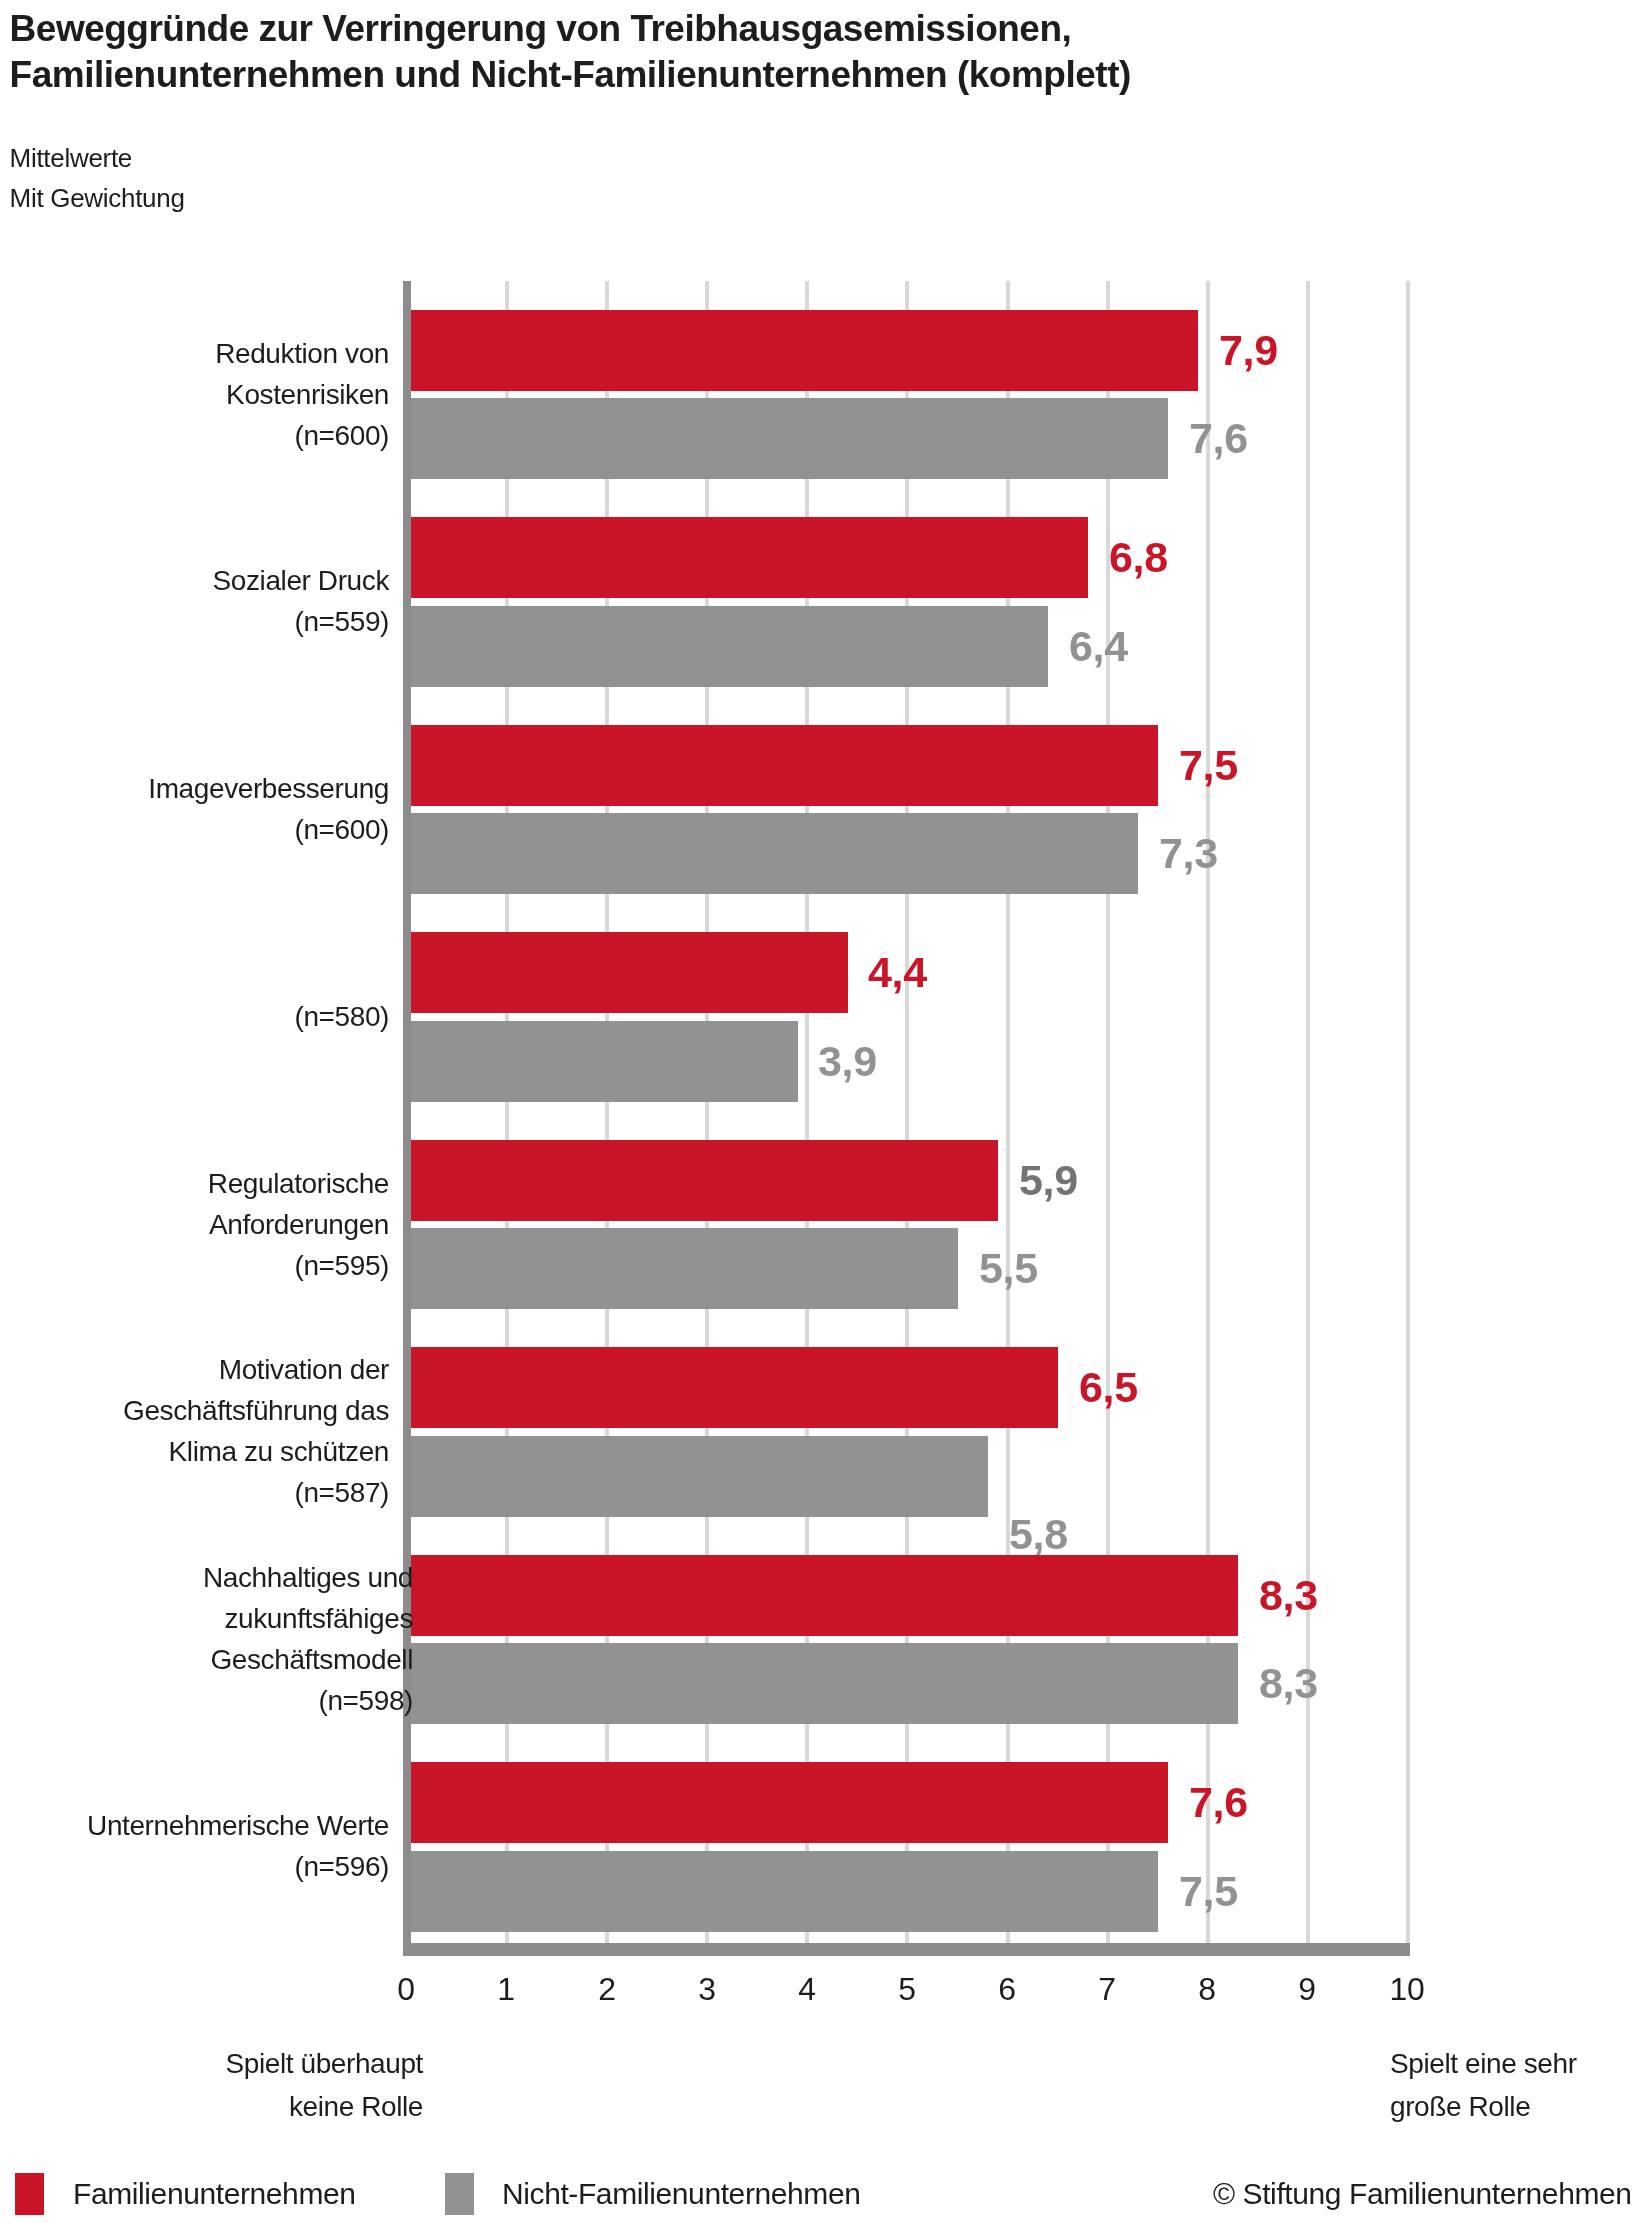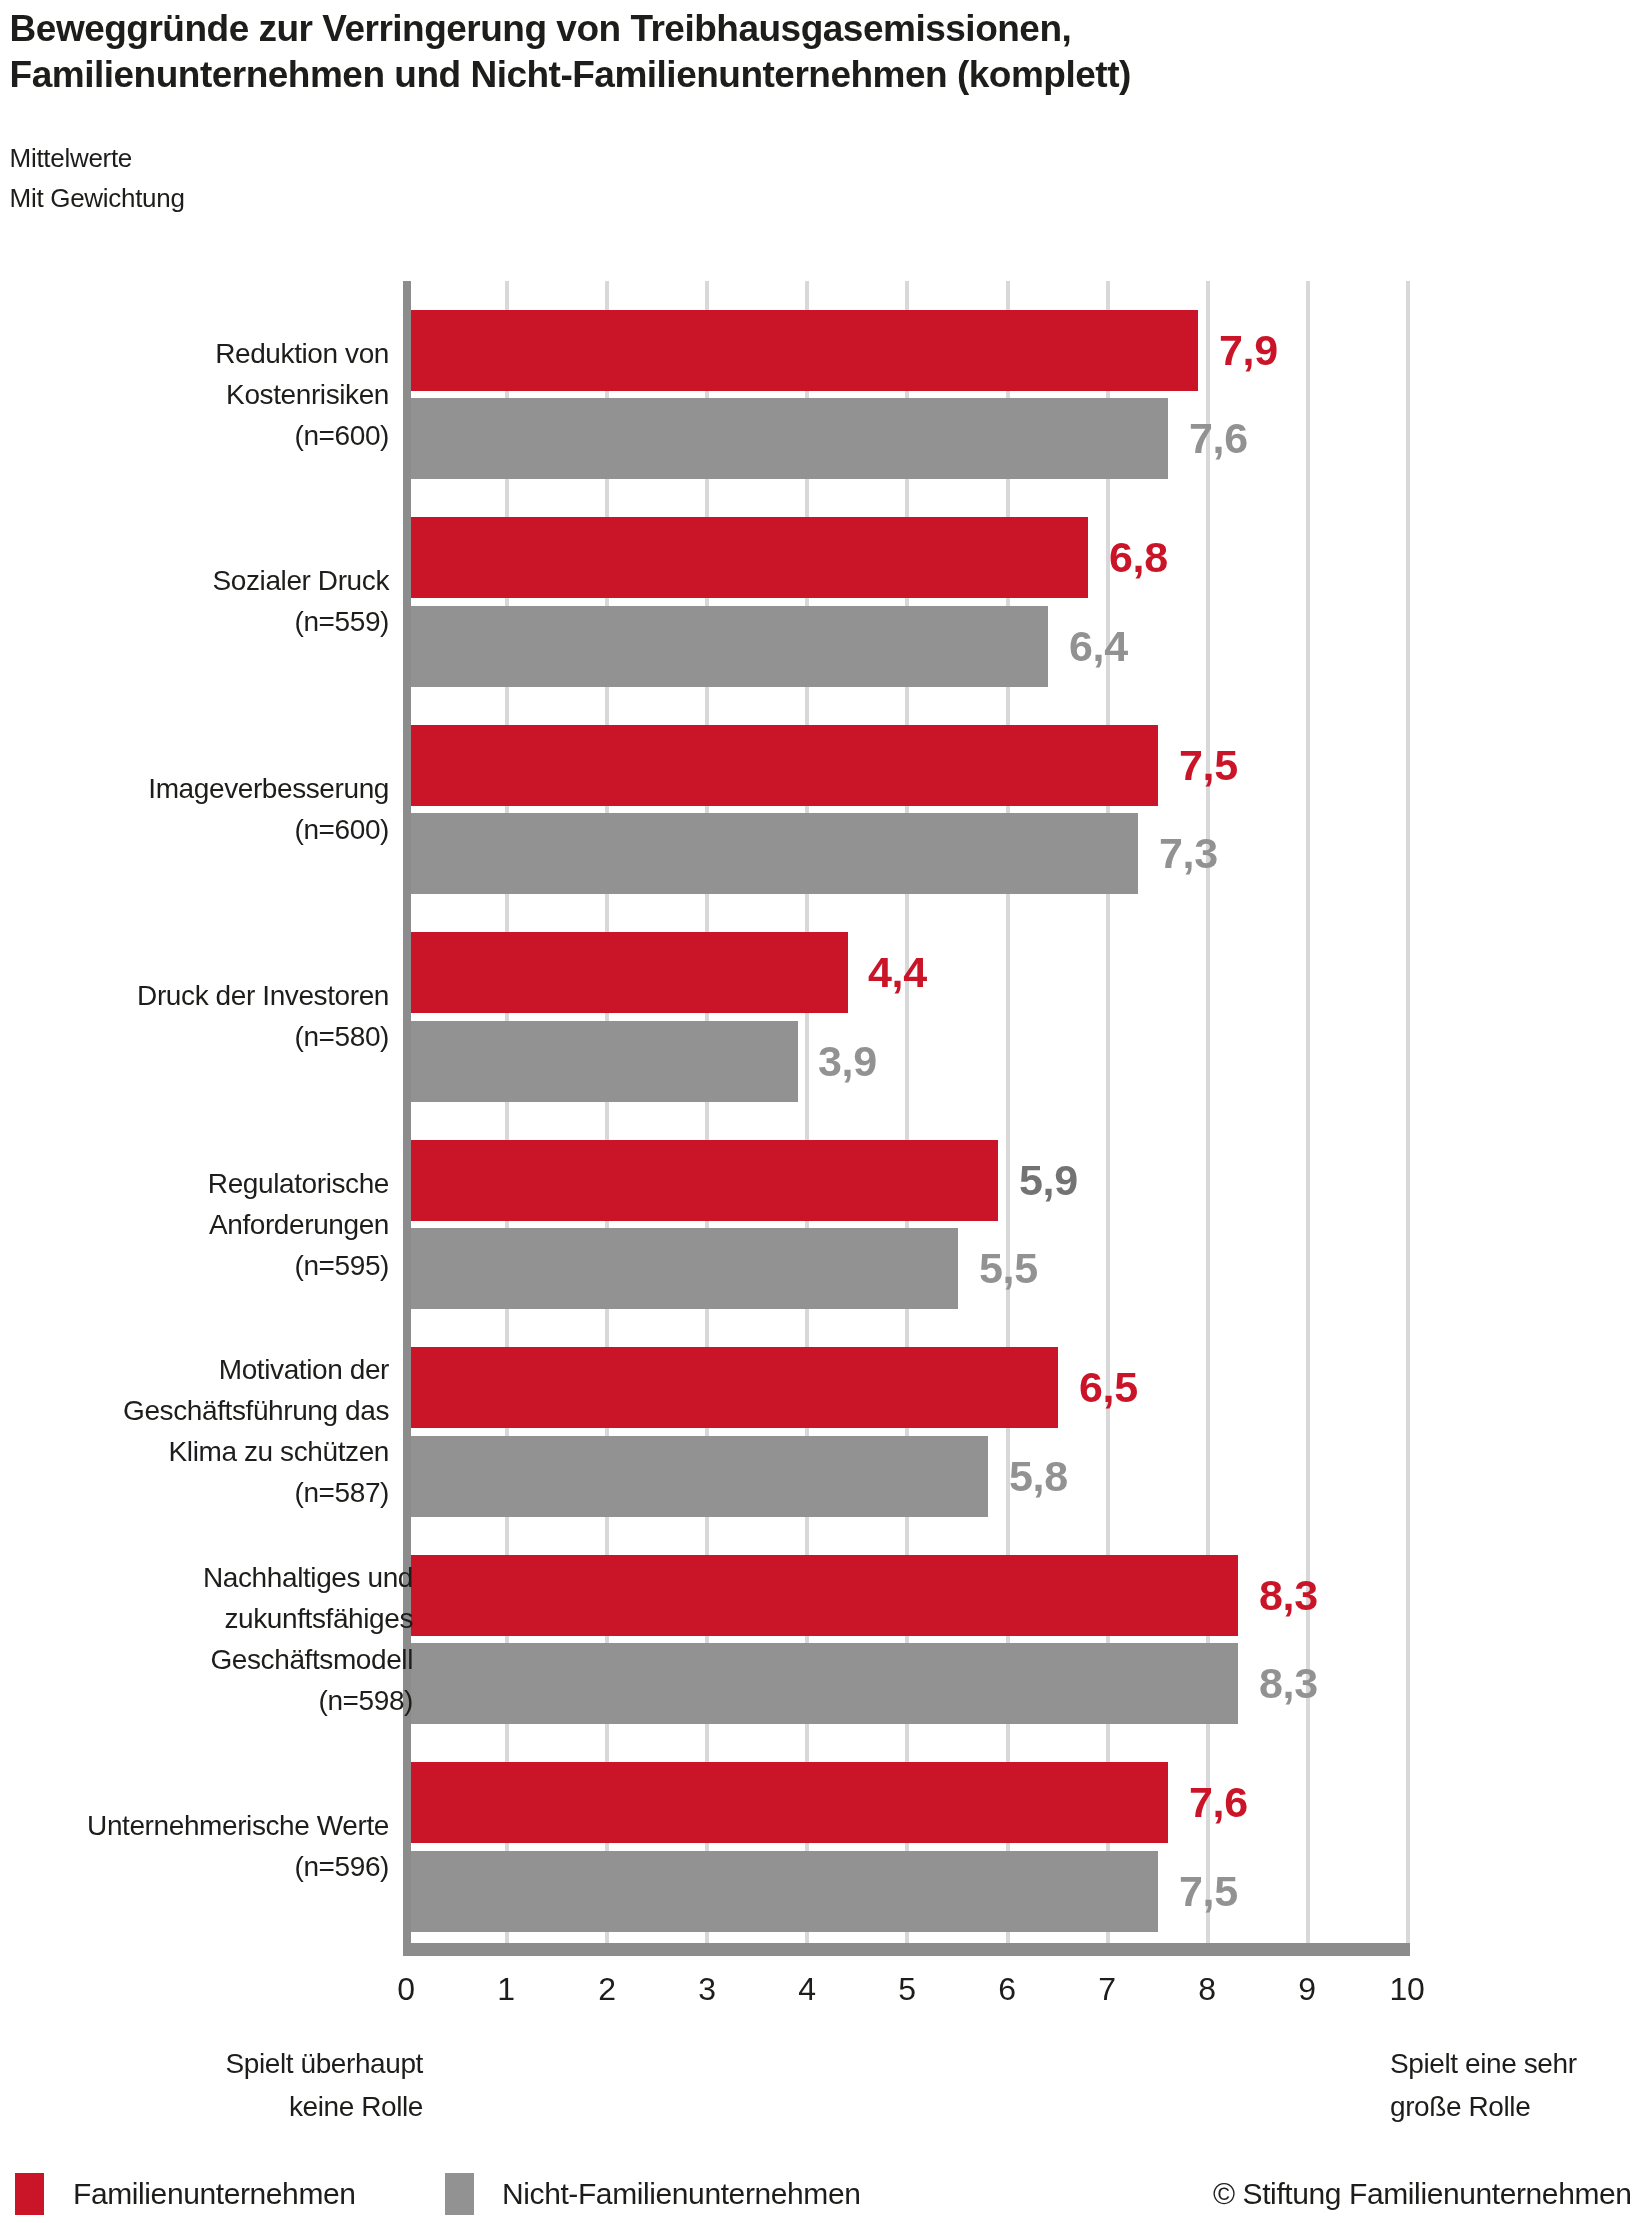--- a/index.html
+++ b/index.html
@@ -112,21 +112,21 @@
       <div class="value-label" style="left: 465px; top: 651px; color: rgb(202, 21, 41);">4,4</div>
       <div class="bar" style="left: 7.7px; top: 740px; width: 387px; background: rgb(146, 146, 146);"></div>
       <div class="value-label" style="left: 415px; top: 740px; color: rgb(146, 146, 146);">3,9</div>
       <div class="bar" style="left: 7.7px; top: 859px; width: 587px; background: rgb(202, 21, 41);"></div>
       <div class="value-label" style="left: 616px; top: 859px; color: #737373;">5,9</div>
       <div class="bar" style="left: 7.7px; top: 947px; width: 547px; background: rgb(146, 146, 146);"></div>
       <div class="value-label" style="left: 576px; top: 947px; color: rgb(146, 146, 146);">5,5</div>
       <div class="bar" style="left: 7.7px; top: 1066px; width: 647px; background: rgb(202, 21, 41);"></div>
       <div class="value-label" style="left: 676px; top: 1066px; color: rgb(202, 21, 41);">6,5</div>
       <div class="bar" style="left: 7.7px; top: 1155px; width: 577px; background: rgb(146, 146, 146);"></div>
-      <div class="value-label" style="left: 606px; top: 1155px; color: rgb(146, 146, 146);">5,8</div>
+      <div class="value-label" style="left: 606px; top: 1213px; color: rgb(146, 146, 146);">5,8</div>
       <div class="bar" style="left: 7.7px; top: 1274px; width: 827px; background: rgb(202, 21, 41);"></div>
       <div class="value-label" style="left: 856px; top: 1274px; color: rgb(202, 21, 41);">8,3</div>
       <div class="bar" style="left: 7.7px; top: 1362px; width: 827px; background: rgb(146, 146, 146);"></div>
       <div class="value-label" style="left: 856px; top: 1362px; color: rgb(146, 146, 146);">8,3</div>
       <div class="bar" style="left: 7.7px; top: 1481px; width: 757px; background: rgb(202, 21, 41);"></div>
       <div class="value-label" style="left: 786px; top: 1481px; color: rgb(202, 21, 41);">7,6</div>
       <div class="bar" style="left: 7.7px; top: 1570px; width: 747px; background: rgb(146, 146, 146);"></div>
       <div class="value-label" style="left: 776px; top: 1570px; color: rgb(146, 146, 146);">7,5</div>
     </div>
 
@@ -155,21 +155,20 @@
     </div>
     <div class="cat-label" style="top: 601px;">
       <div>Sozialer Druck</div>
       <div>(n=559)</div>
     </div>
     <div class="cat-label" style="top: 809px;">
       <div>Imageverbesserung</div>
       <div>(n=600)</div>
     </div>
     <div class="cat-label" style="top: 1016px;">
-      <div>Druck der Investoren</div>
       <div>(n=580)</div>
     </div>
     <div class="cat-label" style="top: 1224px;">
       <div>Regulatorische</div>
       <div>Anforderungen</div>
       <div>(n=595)</div>
     </div>
     <div class="cat-label" style="top: 1431px;">
       <div>Motivation der</div>
       <div>Geschäftsführung das</div>

